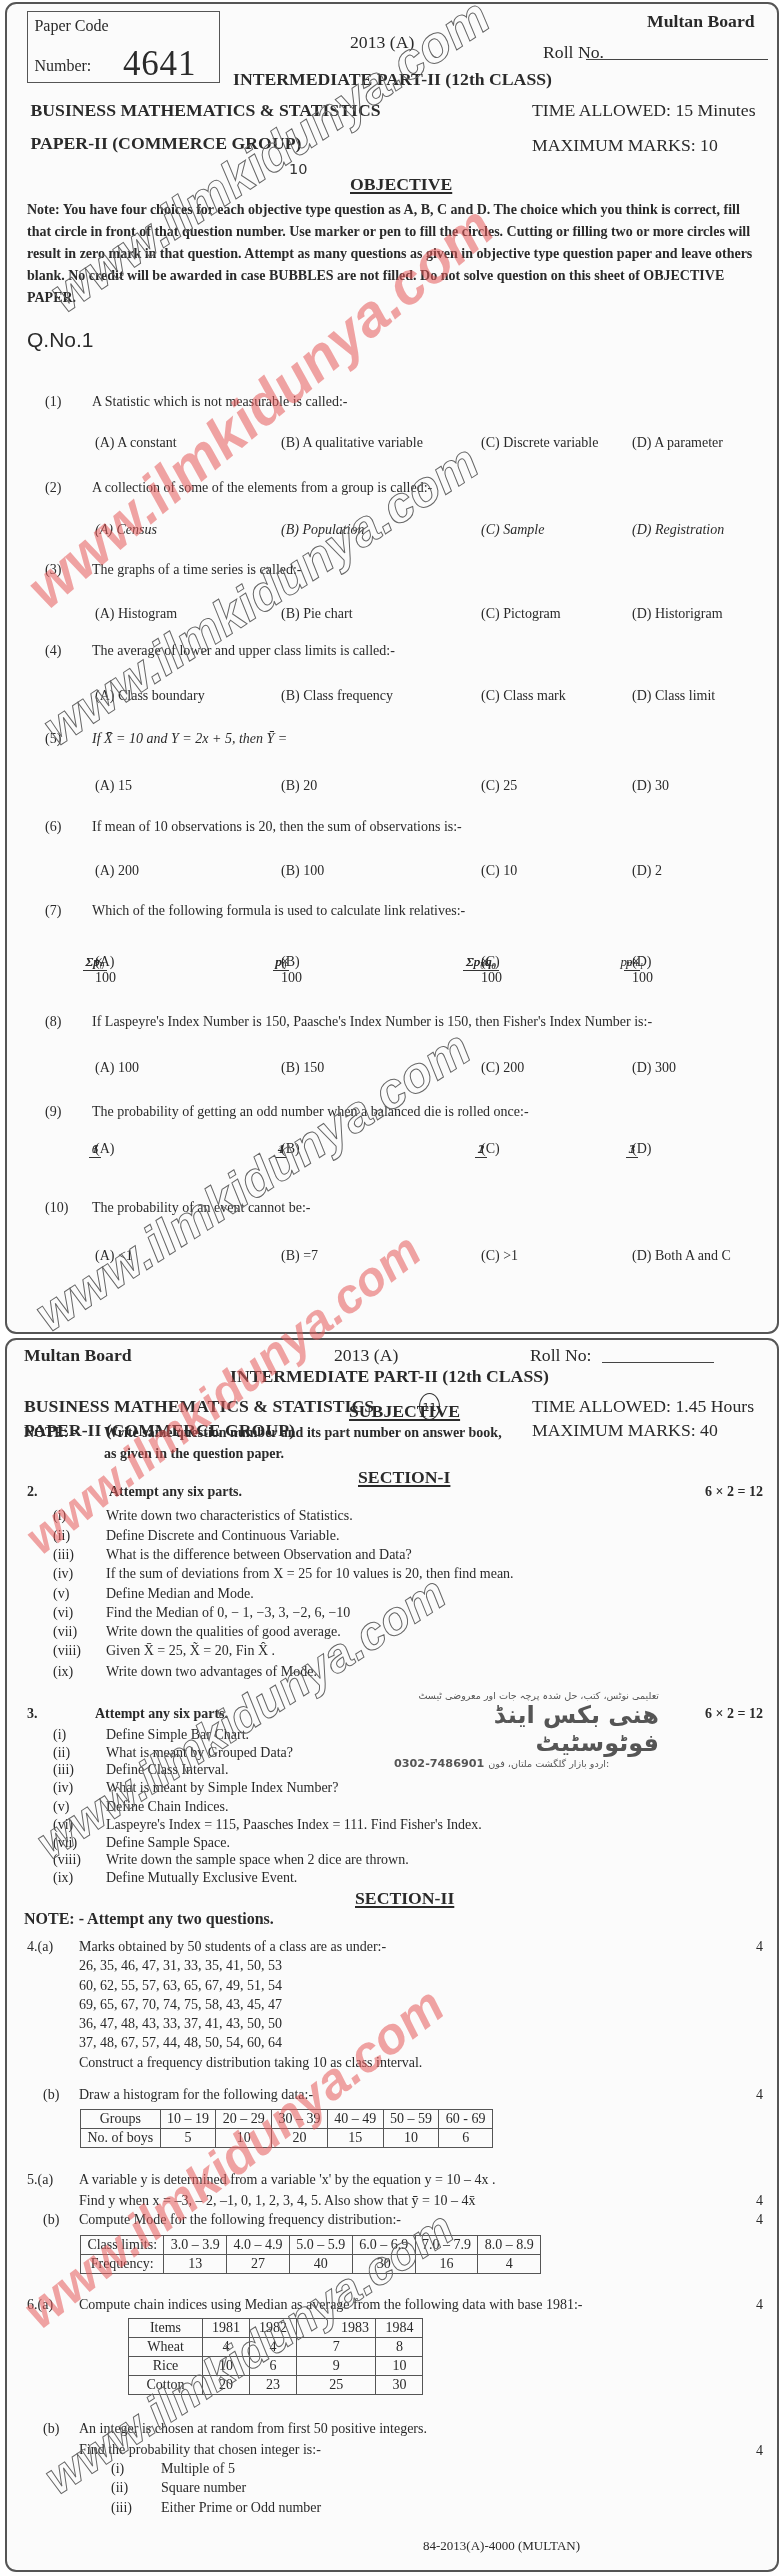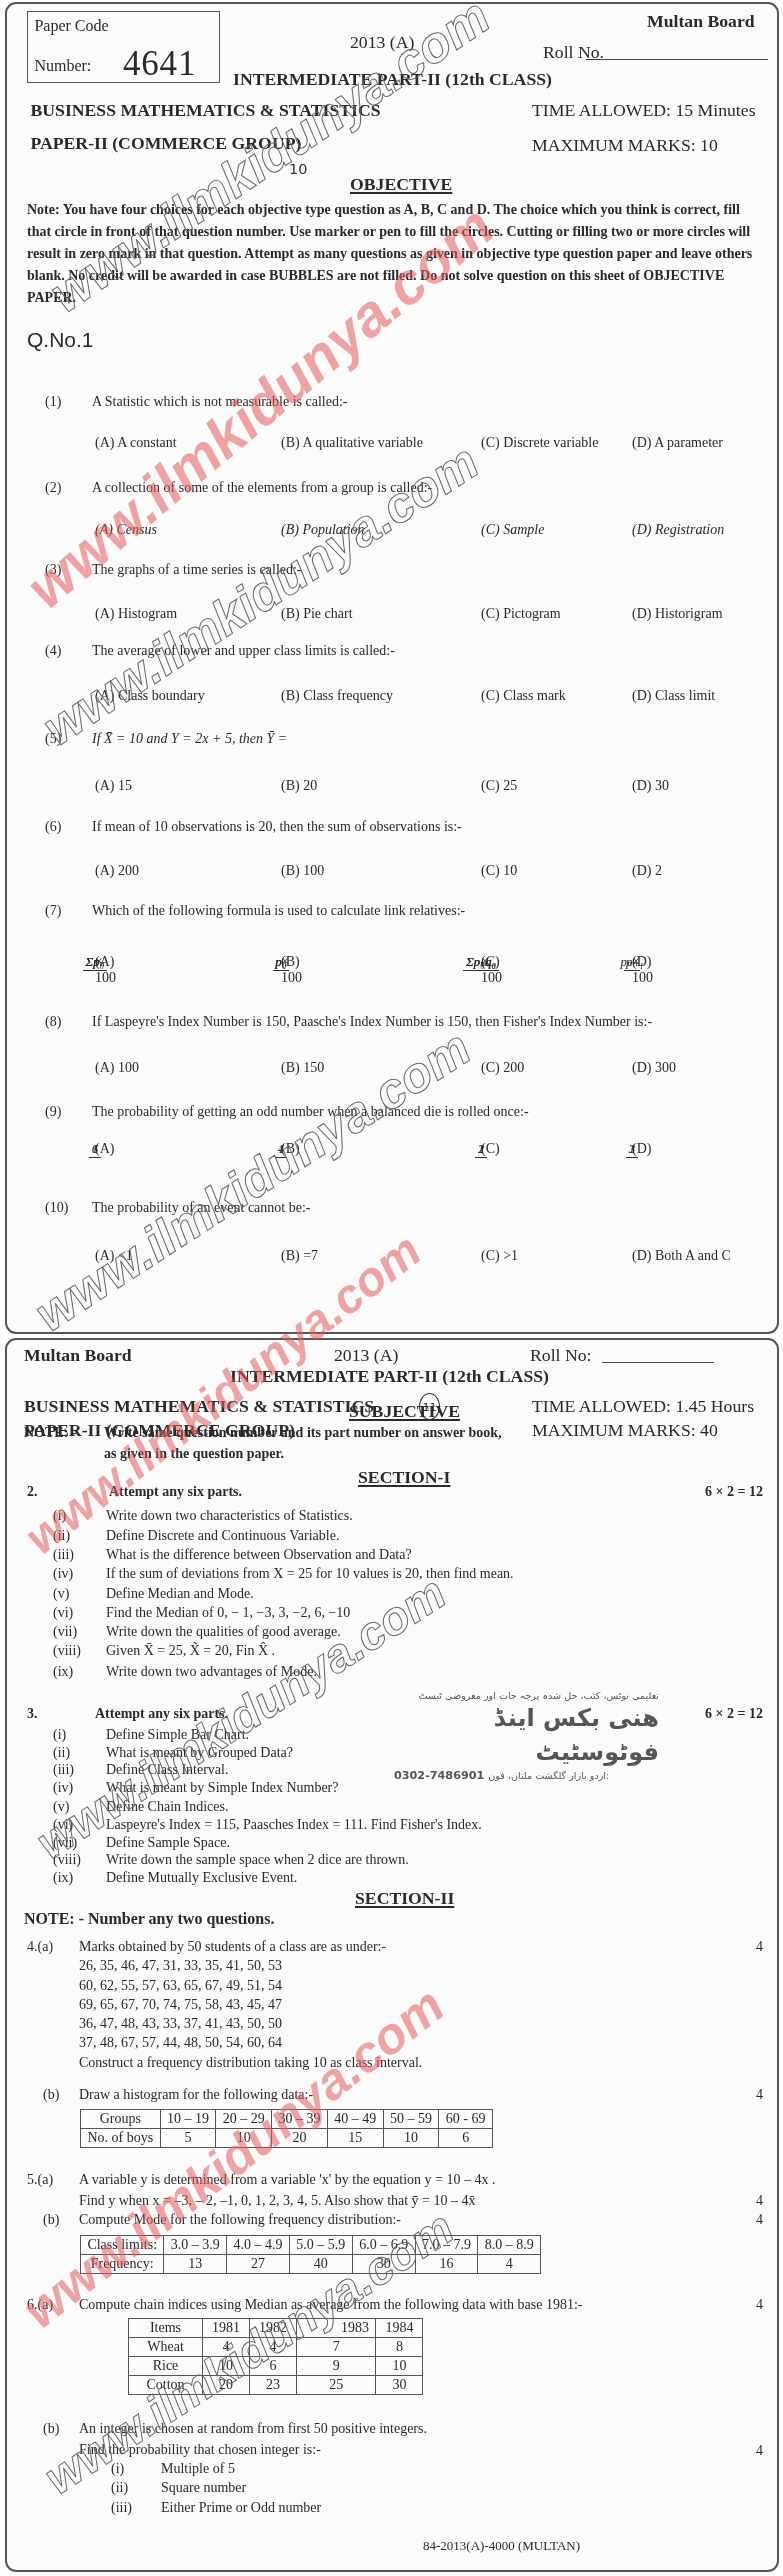--- a/index.html
+++ b/index.html
@@ -63,21 +63,21 @@
   .part { position: absolute; left: 53px; font-size: 14px; }
   .part .r { display: inline-block; width: 53px; }
   .marks { position: absolute; right: 21px; font-size: 14px; }
   .bold { font-weight: bold; }
 
   table.grid { position: absolute; border-collapse: collapse; font-size: 14px; background: transparent; }
   table.grid td { border: 1.2px solid #555; padding: 0.8px 6.4px; text-align: center; height: 19px; }
 
   .stamp { position: absolute; left: 394px; top: 1690px; width: 265px; height: 80px; color: #555; text-align: right; direction: rtl; font-family: "DejaVu Sans", sans-serif; }
   .stamp .l1 { font-size: 9.6px; }
-  .stamp .l2 { font-size: 24px; font-weight: bold; line-height: 34px; }
+  .stamp .l2 { font-size: 24px; font-weight: bold; line-height: 28px; }
   .stamp .l3 { font-size: 11.2px; direction: ltr; text-align: left; font-weight: bold; }
 
   .wm {
     position: absolute; font-family: "Liberation Sans", sans-serif; font-weight: bold;
     font-style: italic; white-space: nowrap; pointer-events: none;
     transform-origin: left bottom;
   }
   .wm.red { color: rgba(230, 90, 90, 0.55); }
   .wm.outline { color: transparent; -webkit-text-stroke: 1px #666; }
   .circled { display: inline-block; border: 1px solid #333; border-radius: 50%; width: 21px; height: 27px; text-align: center; font-size: 11.2px; line-height: 27px; font-family: "DejaVu Sans", sans-serif; }
@@ -307,21 +307,21 @@
 <div class="part" style="top:1852px;"><span class="r">(viii)</span><span>Write down the sample space when 2 dice are thrown.</span></div>
 <div class="part" style="top:1870px;"><span class="r">(ix)</span><span>Define Mutually Exclusive Event.</span></div>
 
 <div class="stamp">
   <div class="l1">تعلیمی نوٹس، کتب، حل شدہ پرچہ جات اور معروضی ٹیسٹ</div>
   <div class="l2">ھنی بکس اینڈ فوٹوسٹیٹ</div>
   <div class="l3"><span>0302-7486901</span> <span style="font-weight:normal;font-size:9.6px;">اردو بازار گلگشت ملتان، فون:</span></div>
 </div>
 
 <span class="abs title-u" style="left:355px;top:1888px;">SECTION-II</span>
-<span class="abs bold" style="left:24px;top:1910px;font-size:16px;">NOTE: -  Number any two questions.</span>
+<span class="abs bold" style="left:24px;top:1910px;font-size:16px;">NOTE: -  Attempt any two questions.</span>
 
 <span class="sub-q" style="left:27px;top:1939px;">4.(a)</span>
 <span class="sub-q" style="left:79px;top:1939px;">Marks obtained by 50 students of a class are as under:-</span>
 <span class="marks" style="top:1939px;">4</span>
 <span class="sub-q" style="left:79px;top:1958px;">26, 35, 46, 47, 31, 33, 35, 41, 50, 53</span>
 <span class="sub-q" style="left:79px;top:1978px;">60, 62, 55, 57, 63, 65, 67, 49, 51, 54</span>
 <span class="sub-q" style="left:79px;top:1997px;">69, 65, 67, 70, 74, 75, 58, 43, 45, 47</span>
 <span class="sub-q" style="left:79px;top:2016px;">36, 47, 48, 43, 33, 37, 41, 43, 50, 50</span>
 <span class="sub-q" style="left:79px;top:2035px;">37, 48, 67, 57, 44, 48, 50, 54, 60, 64</span>
 <span class="sub-q" style="left:79px;top:2055px;">Construct a frequency distribution taking 10 as class interval.</span>

